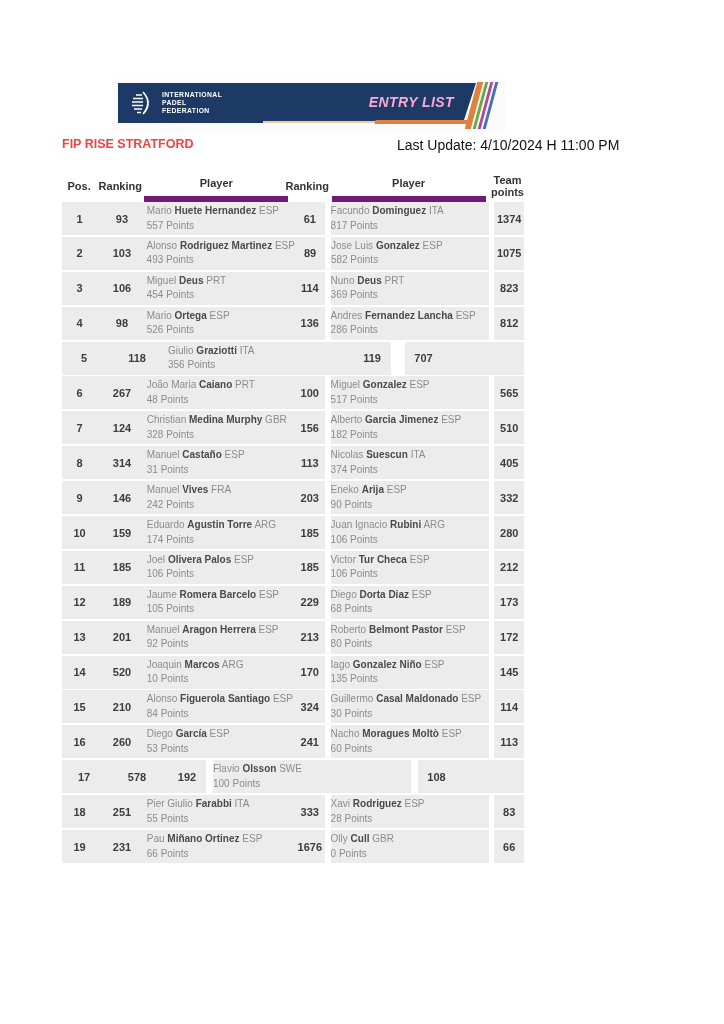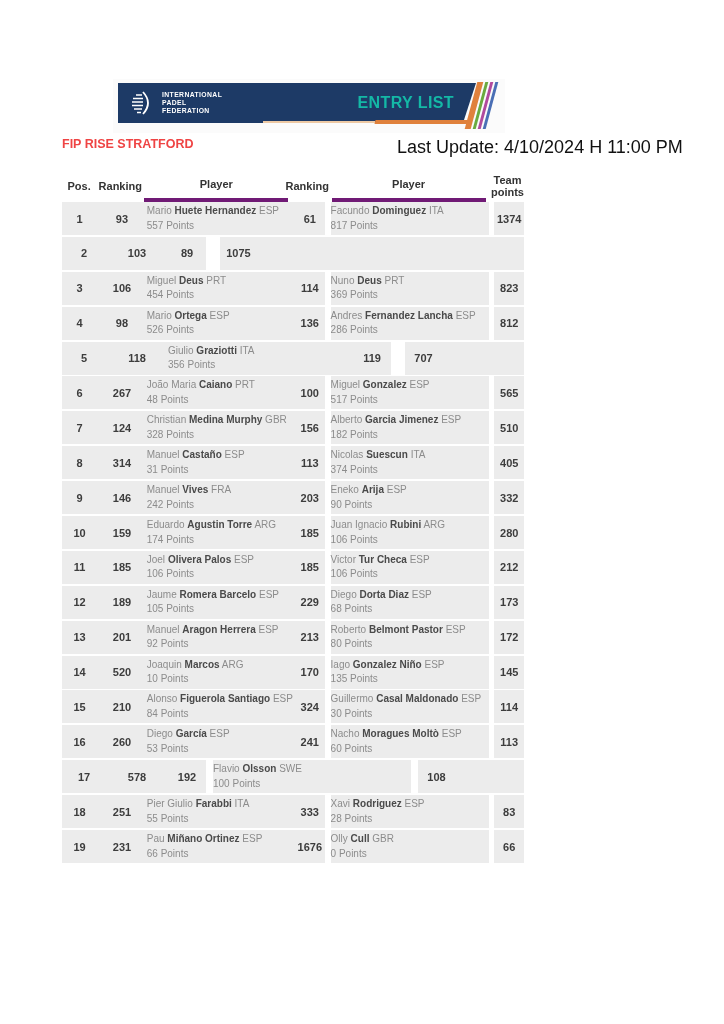--- a/index.html
+++ b/index.html
@@ -7,37 +7,37 @@
     width:724px;height:1024px;position:relative;background:#ffffff;
     font-family:"Liberation Sans",sans-serif;overflow:hidden;
   }
   
   .banner{position:absolute;left:113px;top:79px;width:392px;height:54px;background:#fbfbfb;}
   .navy{position:absolute;left:5px;top:4px;width:358px;height:40px;background:#1d3a66;
         clip-path:polygon(0 0,100% 0,calc(100% - 13px) 100%,0 100%);}
   .logo-icon{position:absolute;left:11px;top:7px;width:26px;height:26px;}
   .logo-text{position:absolute;left:44px;top:8px;color:#ffffff;font-size:6.8px;
              font-weight:bold;line-height:8px;letter-spacing:.4px;}
-  .entry-label{position:absolute;right:22px;top:11px;color:#14b8a6;
-               font-weight:800;font-size:16px;letter-spacing:.4px;line-height:17px;}
+  .entry-label{position:absolute;right:22px;top:11px;color:#f9a8d4;font-style:italic;
+               font-weight:800;font-size:14px;letter-spacing:.4px;line-height:17px;}
   .stripes{position:absolute;left:358px;top:3px;height:47px;display:flex;gap:2px;
            transform:skewX(-15deg);}
   .stripes div{height:100%;}
   .underline-thin{position:absolute;left:150px;top:42px;width:112px;height:2px;background:#edc9a4;}
   .underline-thick{position:absolute;left:262px;top:41px;width:96px;height:4px;
                    transform:skewX(-15deg);}
   
   .doc-title{position:absolute;left:62px;top:137px;font-size:12.5px;font-weight:bold;color:#ef4444;}
-  .last-update{position:absolute;left:397px;top:137px;font-size:18px;color:#111;}
+  .last-update{position:absolute;left:397px;top:137px;font-size:14px;color:#111;}
   
   .entry-table{position:absolute;left:62px;top:170px;width:462px;}
   .thead{display:flex;height:32px;font-weight:bold;font-size:11px;color:#333;}
   .thead>div{display:flex;align-items:center;justify-content:center;text-align:center;
              box-sizing:border-box;height:100%;}
-  .h-underline{border-bottom:4px solid #701a75;}
+  .h-underline{border-bottom:6px solid #701a75;}
   .h-team{line-height:12px;}
   .w-pos{width:44px;} .w-r1{width:62px;} .w-p1{width:185px;} .w-r2{width:38px;}
   .w-gap{width:7px;} .w-p2{width:198px;} .w-tp{width:37px;}
   .rows{display:flex;flex-direction:column;row-gap:1.9px;}
   .row{display:flex;height:33px;background:#ececec;}
   .gap{background:#ffffff;height:100%;}
   .cell{box-sizing:border-box;}
   .num{display:flex;align-items:center;justify-content:center;
        font-weight:bold;font-size:11px;color:#3d3d3d;}
   .player{display:flex;flex-direction:column;justify-content:center;
@@ -105,22 +105,30 @@
       <div><span>Facundo</span> <b>Dominguez</b> <span>ITA</span></div>
       <div>817 Points</div>
     </div>
     <div class="gap w-gap"></div>
     <div class="cell num w-tp">1374</div>
   </div>
 
   <div class="row">
     <div class="cell num w-pos">2</div>
     <div class="cell num w-r1">103</div>
+    <div class="cell player w-p1">
+      <div><span>Alonso</span> <b>Rodriguez Martinez</b> <span>ESP</span></div>
+      <div>493 Points</div>
+    </div>
     <div class="cell num w-r2">89</div>
     <div class="gap w-gap"></div>
+    <div class="cell player w-p2">
+      <div><span>Jose Luis</span> <b>Gonzalez</b> <span>ESP</span></div>
+      <div>582 Points</div>
+    </div>
     <div class="gap w-gap"></div>
     <div class="cell num w-tp">1075</div>
   </div>
 
   <div class="row">
     <div class="cell num w-pos">3</div>
     <div class="cell num w-r1">106</div>
     <div class="cell player w-p1">
       <div><span>Miguel</span> <b>Deus</b> <span>PRT</span></div>
       <div>454 Points</div>

